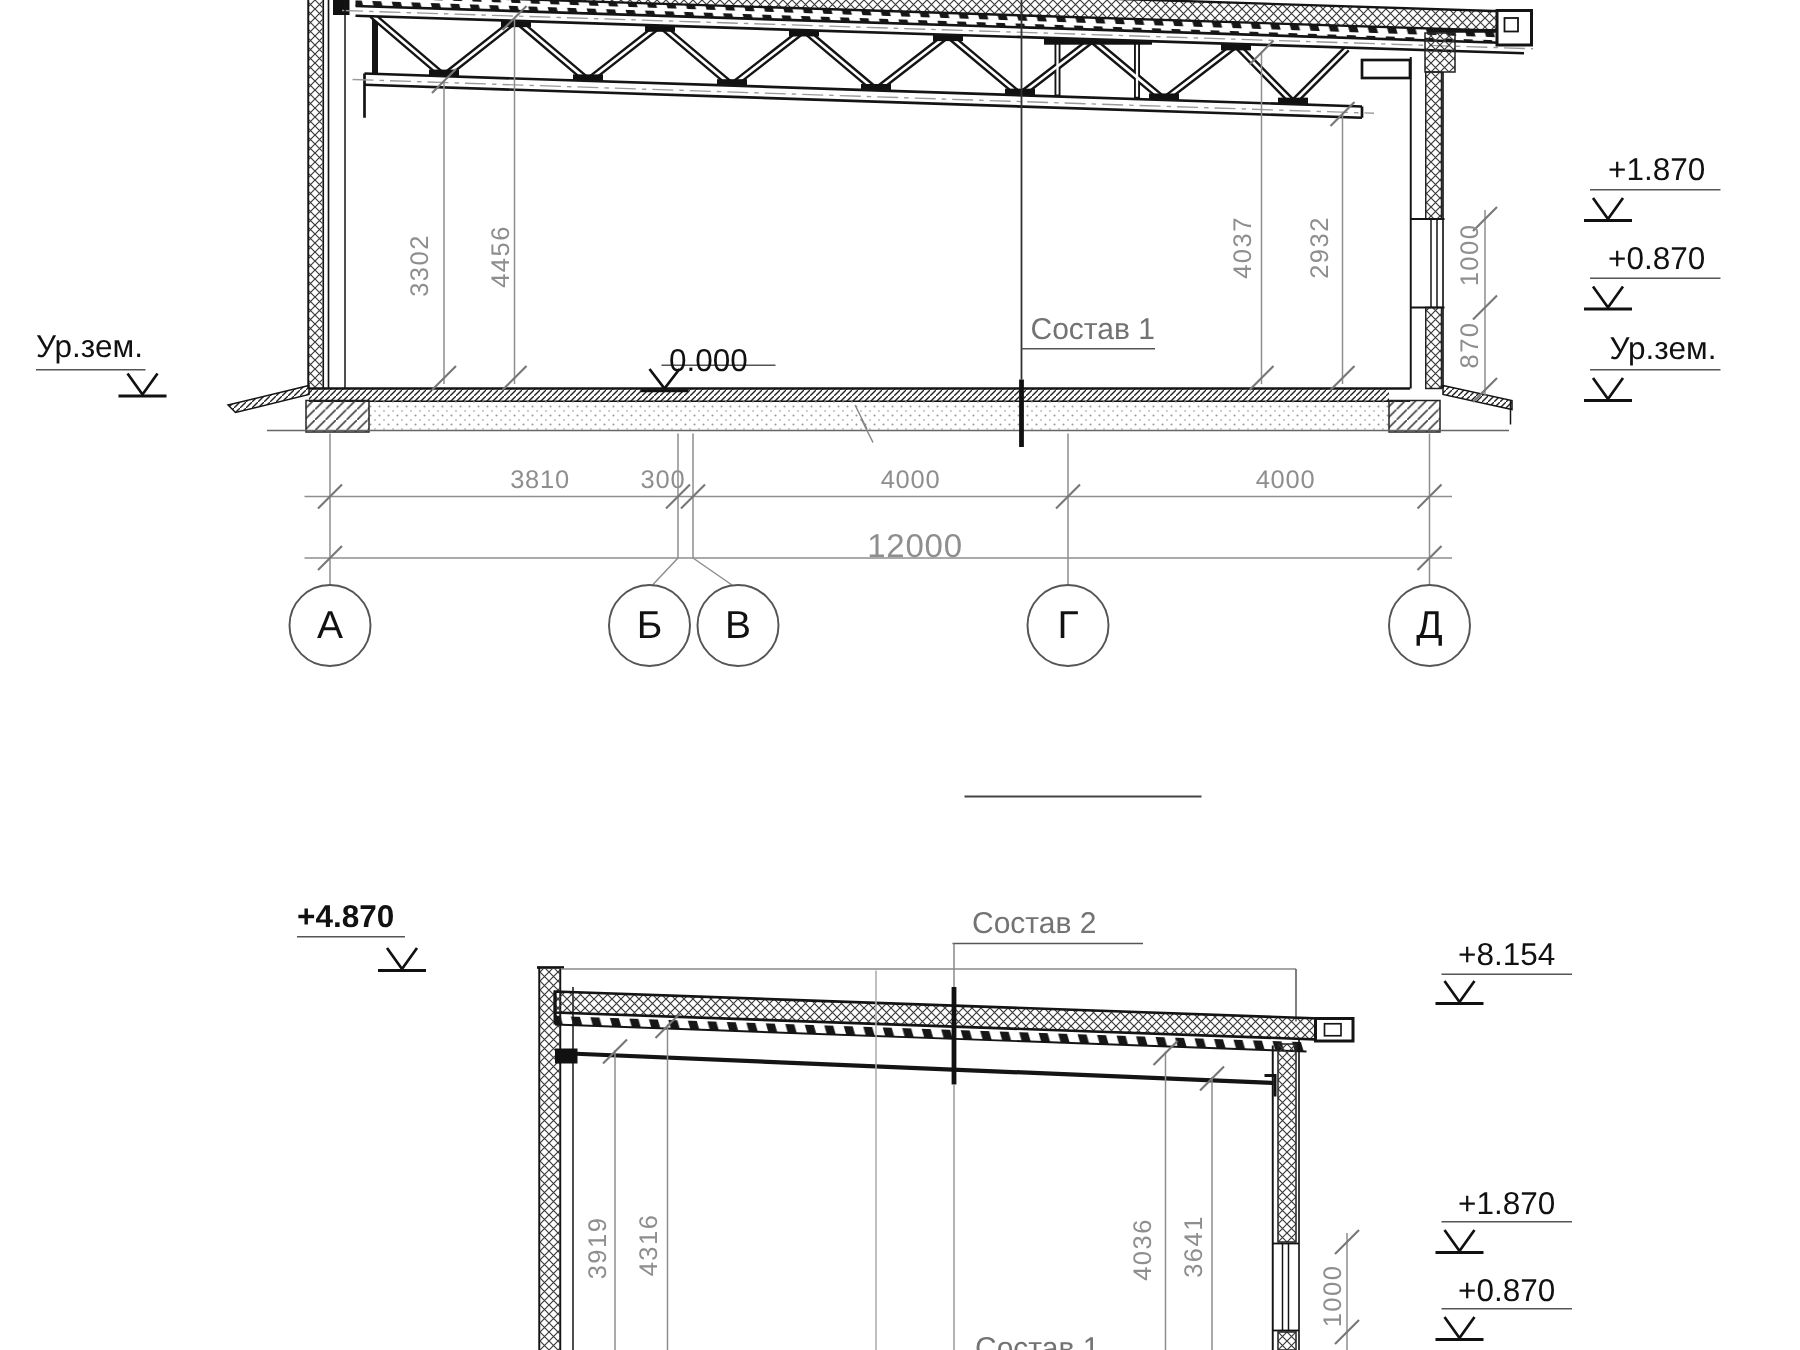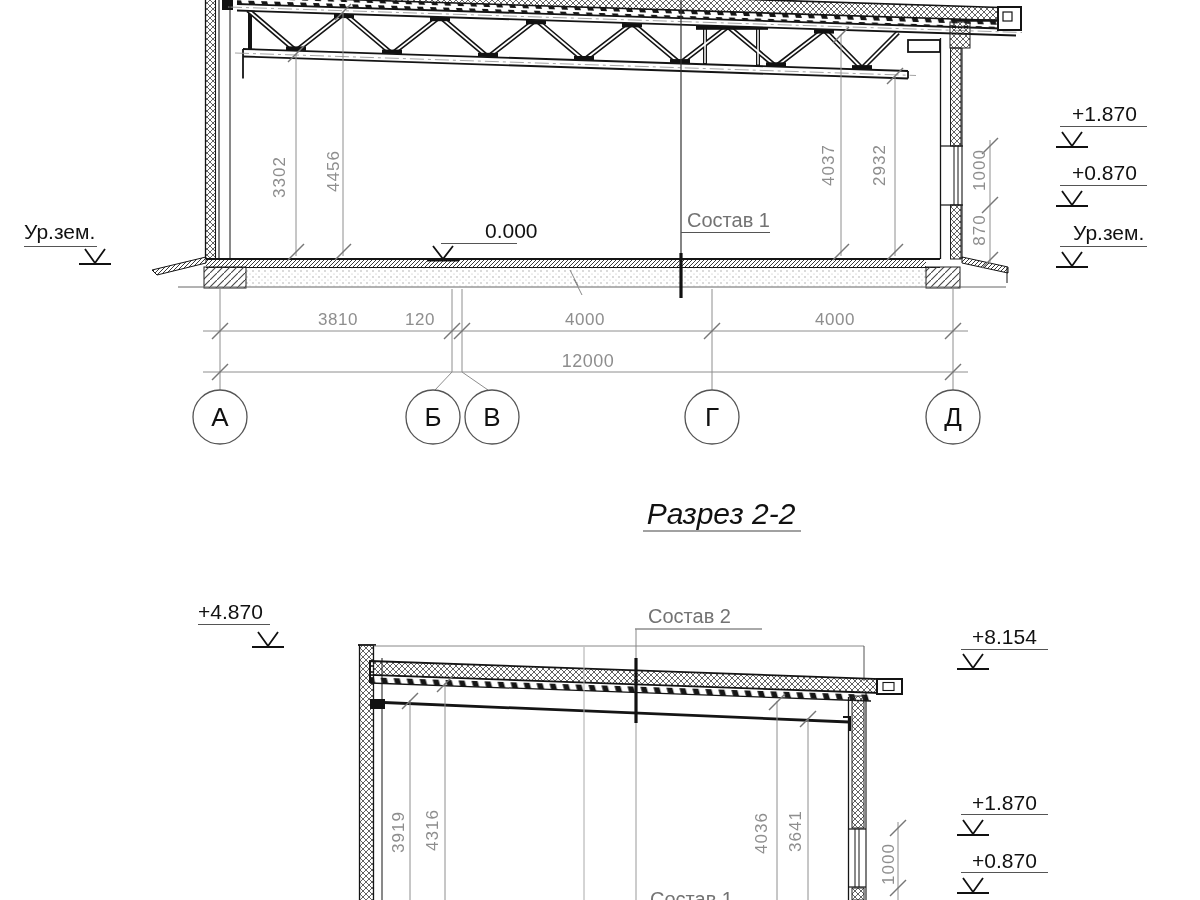--- a/index.html
+++ b/index.html
@@ -1,21 +1,21 @@
 <!DOCTYPE html>
 <html><head>
 <meta charset="utf-8">
 <style>
   html,body{margin:0;padding:0;background:#fff;}
   #canvas{position:relative;width:1200px;height:900px;background:#ffffff;overflow:hidden;
           font-family:"Liberation Sans",sans-serif;}
   #linework{position:absolute;left:0;top:0;}
   .lbl{position:absolute;white-space:nowrap;color:#111;font-size:21px;text-align:right;}
   .call{position:absolute;white-space:nowrap;color:#737373;font-size:20px;}
-  .hdim{position:absolute;white-space:nowrap;color:#8e8e8e;font-size:17px;transform:translateX(-50%);letter-spacing:.5px;}
+  .hdim{position:absolute;white-space:nowrap;color:#8e8e8e;font-size:17px;transform:translateX(-50%);letter-spacing:.5px;margin-left:22px;}
   .vdim{position:absolute;white-space:nowrap;color:#8e8e8e;font-size:17px;transform:translate(-50%,-50%) rotate(-90deg);letter-spacing:1px;}
   .axis{position:absolute;white-space:nowrap;color:#111;font-size:26px;transform:translate(-50%,-50%);}
   .title{position:absolute;white-space:nowrap;color:#111;font-size:30px;font-style:italic;transform:translateX(-50%);}
 </style>
 </head>
 <body>
 
 <div id="canvas">
 
 <svg id="linework" width="1200" height="900" viewBox="0 0 1200 900">
@@ -266,48 +266,47 @@
       <path d="M963,820 L973,834 L983,820" stroke-width="1.8"></path>
       <line x1="957" y1="835" x2="989" y2="835" stroke-width="2"></line>
       <line x1="961" y1="872.5" x2="1048" y2="872.5" stroke="#555" stroke-width="1"></line>
       <path d="M963,878 L973,892 L983,878" stroke-width="1.8"></path>
       <line x1="957" y1="893" x2="989" y2="893" stroke-width="2"></line>
     </g>
   </g>
 </svg>
 
 <div class="lbl" style="left:24px;top:220px;">Ур.зем.</div>
-<div class="lbl" style="left:446px;top:219px;margin-left:39px;">0.000</div>
+<div class="lbl" style="left:446px;top:229px;">0.000</div>
 <div class="call" style="left:687px;top:209px;">Состав 1</div>
 <div class="lbl" style="left:1072px;top:102px;">+1.870</div>
 <div class="lbl" style="left:1072px;top:161px;">+0.870</div>
 <div class="lbl" style="left:1073px;top:221px;">Ур.зем.</div>
 
 <div class="vdim" style="left:280px;top:177px;">3302</div>
 <div class="vdim" style="left:334px;top:171px;">4456</div>
 <div class="vdim" style="left:829px;top:165px;">4037</div>
 <div class="vdim" style="left:880px;top:165px;">2932</div>
 <div class="vdim" style="left:980px;top:170px;">1000</div>
 <div class="vdim" style="left:980px;top:230px;">870</div>
 
 <div class="hdim" style="left:338px;top:310px;">3810</div>
-<div class="hdim" style="left:420px;top:310px;">120</div>
+<div class="hdim" style="left:420px;top:310px;">300</div>
 <div class="hdim" style="left:585px;top:310px;">4000</div>
 <div class="hdim" style="left:835px;top:310px;">4000</div>
-<div class="hdim" style="left:588px;top:351px;font-size:18px;">12000</div>
+<div class="hdim" style="left:588px;top:351px;font-size:22px;">12000</div>
 
 <div class="axis" style="left:220px;top:417px;">А</div>
 <div class="axis" style="left:433px;top:417px;">Б</div>
 <div class="axis" style="left:492px;top:417px;">В</div>
 <div class="axis" style="left:712px;top:417px;">Г</div>
 <div class="axis" style="left:953px;top:417px;">Д</div>
 
-<div class="title" style="left:721px;top:497px;">Разрез 2-2</div>
-
-<div class="lbl" style="left:198px;top:600px;">+4.870</div>
+
+<div class="lbl" style="left:198px;top:600px;font-weight:bold;">+4.870</div>
 <div class="call" style="left:648px;top:605px;">Состав 2</div>
 <div class="lbl" style="left:972px;top:625px;">+8.154</div>
 <div class="lbl" style="left:972px;top:791px;">+1.870</div>
 <div class="lbl" style="left:972px;top:849px;">+0.870</div>
 <div class="call" style="left:650px;top:888px;">Состав 1</div>
 
 <div class="vdim" style="left:399px;top:832px;">3919</div>
 <div class="vdim" style="left:433px;top:830px;">4316</div>
 <div class="vdim" style="left:762px;top:833px;">4036</div>
 <div class="vdim" style="left:796px;top:831px;">3641</div>

